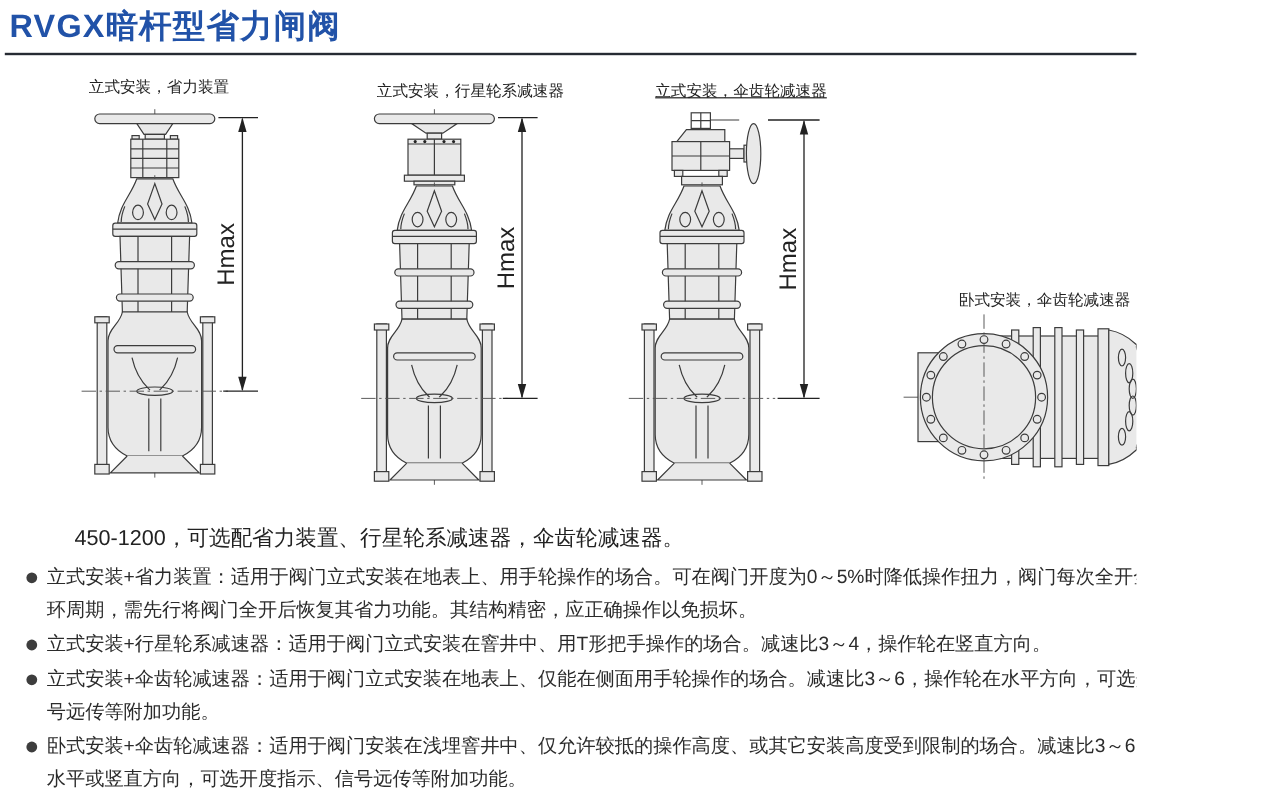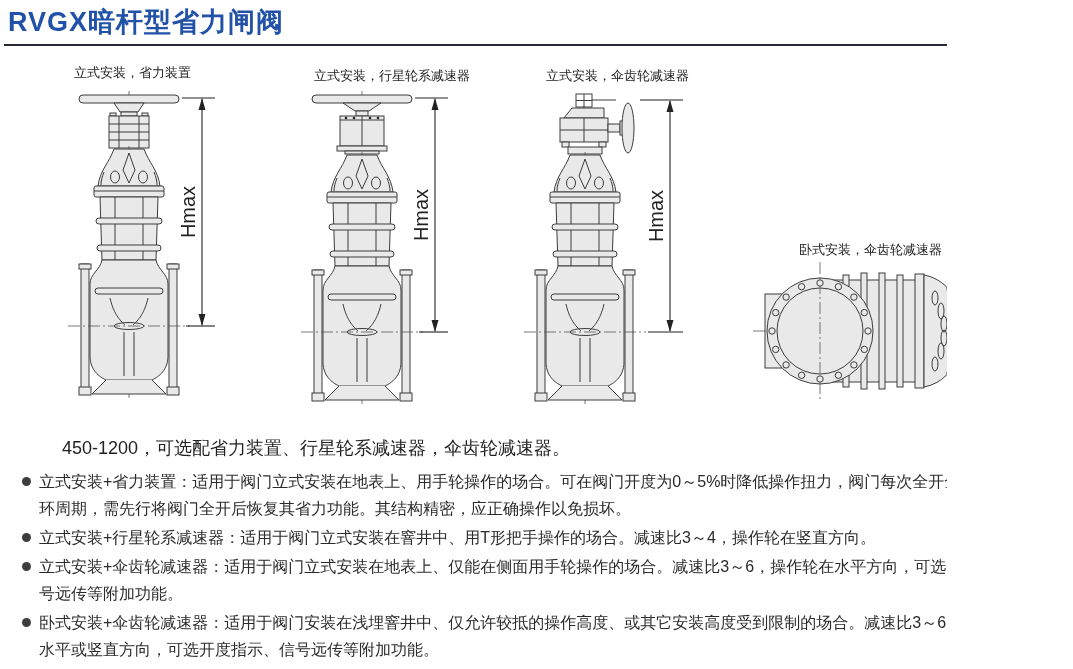--- a/index.html
+++ b/index.html
@@ -4,21 +4,21 @@
 <style>
   html,body{margin:0;padding:0;background:#fff;}
   .page{position:relative;width:947px;height:669px;background:#fff;overflow:hidden;
         font-family:"Liberation Sans","DejaVu Sans",sans-serif;color:#2b2b2b;}
   .title{position:absolute;left:8px;top:4px;margin:0;font-size:27px;font-weight:bold;
          color:#2152a8;letter-spacing:1px;}
   .rule{position:absolute;left:4px;top:44px;width:1060px;height:2px;background:#262b33;}
   .fig-label{position:absolute;font-size:13px;color:#222;white-space:nowrap;}
   .fl1{left:74px;top:64px;}
   .fl2{left:295px;top:67px;margin-left:19px;}
-  .fl3{left:546px;top:67px;}
+  .fl3{left:546px;top:67px;text-decoration:underline;}
   .fl4{left:799px;top:241px;}
   .drawing{position:absolute;}
   .d1{left:52px;top:86px;}
   .d2{left:285px;top:86px;}
   .d3{left:520px;top:86px;}
   .d4{left:745px;top:258px;}
   .f{fill:#e9e9e9;stroke:#3c3c3c;stroke-width:1;}
   .s{fill:none;stroke:#3c3c3c;stroke-width:1;}
   .cl{fill:none;stroke:#555;stroke-width:0.8;stroke-dasharray:12 3 2 3;}
   .dim{stroke:#222;stroke-width:1.1;fill:none;}

